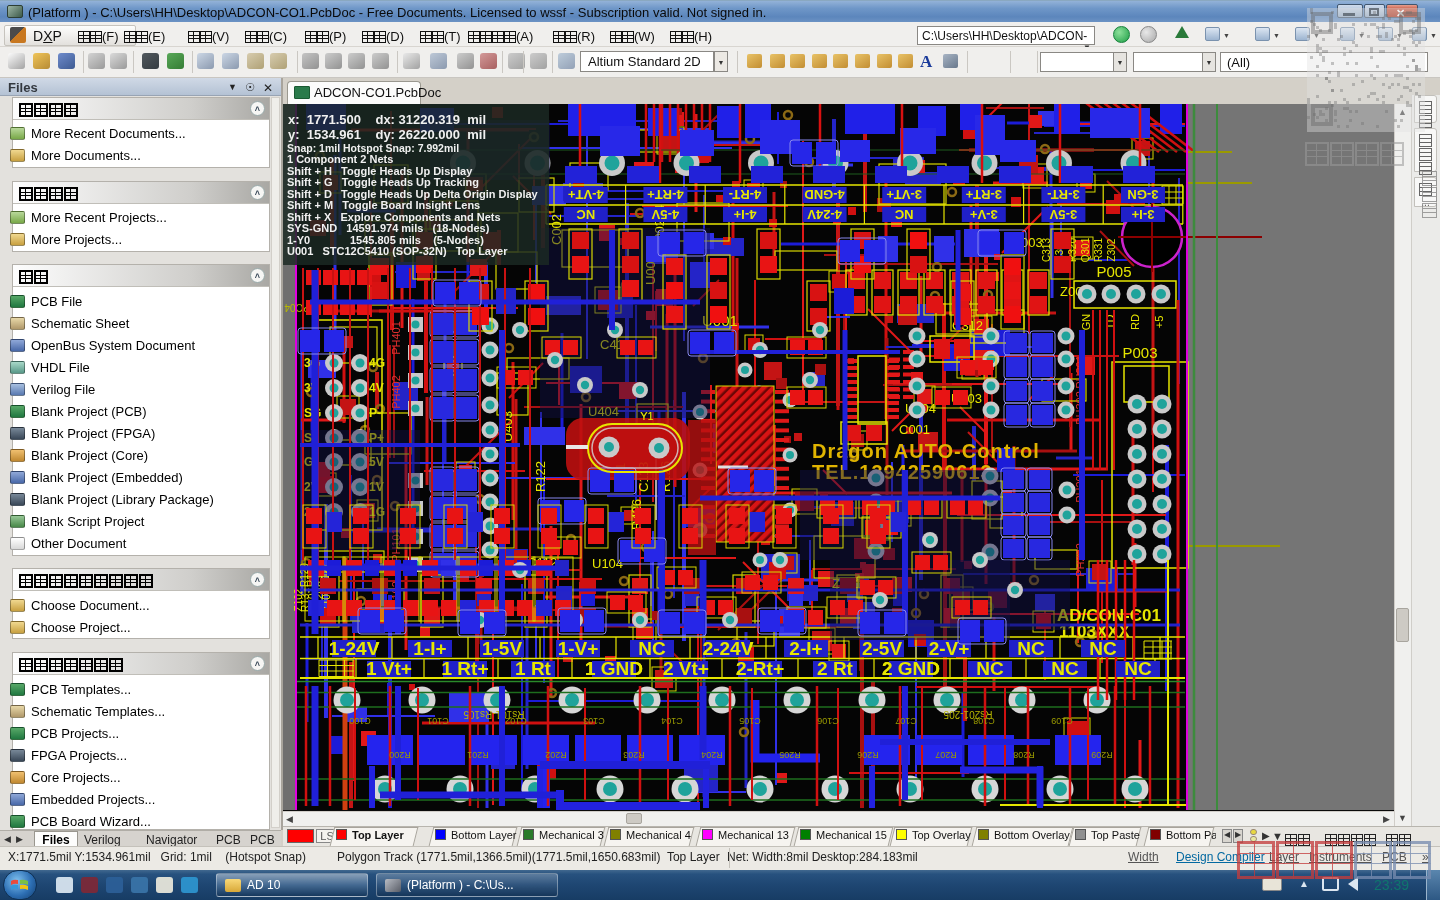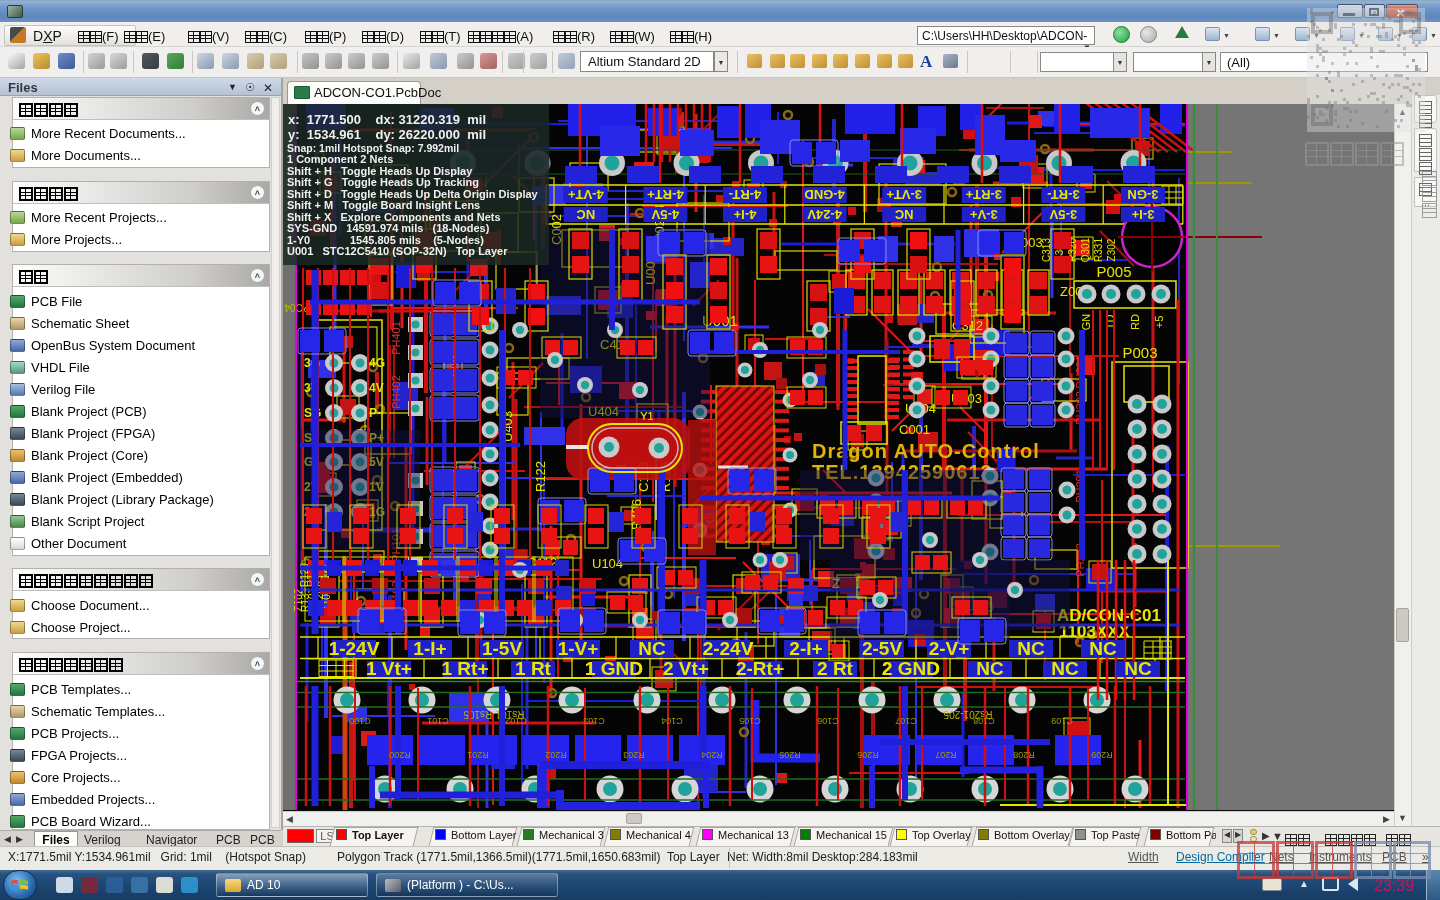--- a/index.html
+++ b/index.html
@@ -33,20 +33,21 @@
  background:linear-gradient(180deg,rgba(255,255,255,0.25),rgba(255,255,255,0.08) 50%,rgba(0,0,0,0.12));
  color:#fff;font-size:12px;padding:4px 8px 0 30px;white-space:nowrap;overflow:hidden}
 #rstrip{position:absolute;left:1411px;top:95px;width:29px;height:735px;background:#ebebe9;border-left:1px solid #d0cec9}
 .rtab{position:absolute;left:3px;width:23px;background:#f8f8f7;border:1px solid #c2c0bb;border-radius:0 3px 3px 0;padding:4px 0}
 .sb{position:absolute;background:#f0f0ee}
 .sbthumb{position:absolute;background:#cdcac4;border:1px solid #a8a59e;border-radius:2px}
 .arr{position:absolute;font-size:9px;color:#444;text-align:center}
 </style></head><body>
 <div id="titlebar">
     <div class="abs" style="left:7px;top:4px;width:16px;height:13px;background:linear-gradient(135deg,#9db6a6,#3c5948);border-radius:2px;border:1px solid #2c3e34"></div>
+    <div class="t">(Platform ) - C:\Users\HH\Desktop\ADCON-CO1.PcbDoc - Free Documents. Licensed to wssf - Subscription valid. Not signed in.</div>
     <div class="winbtn" style="left:1337px;width:26px"></div>
     <div class="winbtn" style="left:1364px;width:21px"></div>
     <div class="winbtn" style="left:1386px;width:32px;background:linear-gradient(180deg,#e8a090,#c4523c 40%,#a83420)"></div>
     <div class="abs" style="left:1343px;top:12px;width:12px;height:3px;background:#1c2c3e"></div>
     <div class="abs" style="left:1369px;top:7px;width:10px;height:8px;border:2px solid #1c2c3e"></div>
     <div class="abs" style="left:1396px;top:6px;color:#fff;font-size:11px;font-weight:bold">✕</div>
   </div>
 <div id="menubar"></div>
 <div class="abs" style="left:4px;top:25px;width:132px;height:21px;background:linear-gradient(180deg,#fdfdfc,#e3e1dd);border:1px solid #c6c3bd;border-radius:2px"></div>
 <div class="abs" style="left:10px;top:27px;width:16px;height:16px;background:linear-gradient(135deg,#4a4a4a 45%,#c87820 45%);border-radius:2px"></div>
@@ -2003,21 +2004,21 @@
 <div class="abs" style="left:1285px;top:830px"><i style="display:inline-block;width:12px;height:12px;border:1px solid #222;box-sizing:border-box;margin-right:1px;vertical-align:middle;background:linear-gradient(180deg,transparent 3px,#222 3px,#222 4px,transparent 4px,transparent 6px,#222 6px,#222 7px,transparent 7px),linear-gradient(90deg,transparent 4px,#222 4px,#222 5px,transparent 5px);"></i><i style="display:inline-block;width:12px;height:12px;border:1px solid #222;box-sizing:border-box;margin-right:1px;vertical-align:middle;background:linear-gradient(180deg,transparent 3px,#222 3px,#222 4px,transparent 4px,transparent 6px,#222 6px,#222 7px,transparent 7px),linear-gradient(90deg,transparent 4px,#222 4px,#222 5px,transparent 5px);"></i></div>
 <div class="abs" style="left:1325px;top:830px"><i style="display:inline-block;width:12px;height:12px;border:1px solid #222;box-sizing:border-box;margin-right:1px;vertical-align:middle;background:linear-gradient(180deg,transparent 3px,#222 3px,#222 4px,transparent 4px,transparent 6px,#222 6px,#222 7px,transparent 7px),linear-gradient(90deg,transparent 4px,#222 4px,#222 5px,transparent 5px);"></i><i style="display:inline-block;width:12px;height:12px;border:1px solid #222;box-sizing:border-box;margin-right:1px;vertical-align:middle;background:linear-gradient(180deg,transparent 3px,#222 3px,#222 4px,transparent 4px,transparent 6px,#222 6px,#222 7px,transparent 7px),linear-gradient(90deg,transparent 4px,#222 4px,#222 5px,transparent 5px);"></i><i style="display:inline-block;width:12px;height:12px;border:1px solid #222;box-sizing:border-box;margin-right:1px;vertical-align:middle;background:linear-gradient(180deg,transparent 3px,#222 3px,#222 4px,transparent 4px,transparent 6px,#222 6px,#222 7px,transparent 7px),linear-gradient(90deg,transparent 4px,#222 4px,#222 5px,transparent 5px);"></i><i style="display:inline-block;width:12px;height:12px;border:1px solid #222;box-sizing:border-box;margin-right:1px;vertical-align:middle;background:linear-gradient(180deg,transparent 3px,#222 3px,#222 4px,transparent 4px,transparent 6px,#222 6px,#222 7px,transparent 7px),linear-gradient(90deg,transparent 4px,#222 4px,#222 5px,transparent 5px);"></i></div>
 <div class="abs" style="left:1386px;top:830px"><i style="display:inline-block;width:12px;height:12px;border:1px solid #222;box-sizing:border-box;margin-right:1px;vertical-align:middle;background:linear-gradient(180deg,transparent 3px,#222 3px,#222 4px,transparent 4px,transparent 6px,#222 6px,#222 7px,transparent 7px),linear-gradient(90deg,transparent 4px,#222 4px,#222 5px,transparent 5px);"></i><i style="display:inline-block;width:12px;height:12px;border:1px solid #222;box-sizing:border-box;margin-right:1px;vertical-align:middle;background:linear-gradient(180deg,transparent 3px,#222 3px,#222 4px,transparent 4px,transparent 6px,#222 6px,#222 7px,transparent 7px),linear-gradient(90deg,transparent 4px,#222 4px,#222 5px,transparent 5px);"></i></div>
 <div id="statusbar"></div>
 <div class="abs" style="left:8px;top:850px;font-size:12px;color:#222">X:1771.5mil Y:1534.961mil&nbsp;&nbsp;&nbsp;Grid: 1mil&nbsp;&nbsp;&nbsp;&nbsp;(Hotspot Snap)</div>
 <div class="abs" style="left:337px;top:850px;font-size:12px;color:#222">Polygon Track (1771.5mil,1366.5mil)(1771.5mil,1650.683mil)&nbsp; Top Layer</div>
 <div class="abs" style="left:727px;top:850px;font-size:12px;color:#222">Net: Width:8mil Desktop:284.183mil</div>
 <div class="abs" style="left:729px;top:848px;width:1px;height:20px;background:#c4c1ba"></div>
 <div class="abs" style="left:1128px;top:850px;font-size:12px;color:#555;text-decoration:underline">Width</div>
 <div class="abs" style="left:1176px;top:850px;font-size:12px;color:#0369a1;text-decoration:underline">Design Compiler</div>
-<div class="abs" style="left:1269px;top:850px;font-size:12px;color:#555;text-decoration:underline">Nets</div>
+<div class="abs" style="left:1269px;top:850px;font-size:12px;color:#555;text-decoration:underline">Layer</div>
 <div class="abs" style="left:1309px;top:850px;font-size:12px;color:#555;text-decoration:underline">Instruments</div>
 <div class="abs" style="left:1382px;top:850px;font-size:12px;color:#555;text-decoration:underline">PCB</div>
 <div class="abs" style="left:1422px;top:850px;font-size:12px;color:#555;text-decoration:underline">»</div>
 <div id="taskbar"></div>
 <div class="abs" style="left:3px;top:870px;width:34px;height:30px;border-radius:17px;background:radial-gradient(circle at 40% 35%,#7ec0ef 0%,#2d6fb4 55%,#123d6e 100%);border:1px solid #0e2f52"></div>
 <svg class="abs" style="left:10px;top:876px" width="19" height="18" viewBox="0 0 19 18">
 <path d="M1,5 Q4,3 8,4 L8,8 Q4,7 1,9 Z" fill="#e84c3d"></path>
     <path d="M10,4 Q14,3 18,5 L18,9 Q14,7 10,8 Z" fill="#7ac143"></path>
 <path d="M1,10 Q4,8 8,9 L8,13 Q4,12 1,14 Z" fill="#3498db"></path>
     <path d="M10,9 Q14,8 18,10 L18,14 Q14,12 10,13 Z" fill="#f1c40f"></path>
@@ -2027,21 +2028,21 @@
 <div class="abs" style="left:106px;top:877px;width:17px;height:16px;background:#2d5f98;border-radius:3px;opacity:0.92"></div>
 <div class="abs" style="left:131px;top:877px;width:17px;height:16px;background:#3a74a8;border-radius:3px;opacity:0.92"></div>
 <div class="abs" style="left:156px;top:877px;width:17px;height:16px;background:#ece9dc;border-radius:3px;opacity:0.92"></div>
 <div class="abs" style="left:181px;top:877px;width:17px;height:16px;background:#2e96d0;border-radius:3px;opacity:0.92"></div>
 <div class="tbtn" style="left:216px;width:152px;background:linear-gradient(180deg,rgba(255,255,255,0.45),rgba(180,210,240,0.25) 50%,rgba(0,0,0,0.1))"><span class="abs" style="left:8px;top:5px;width:16px;height:13px;background:linear-gradient(180deg,#f8d878,#d8a838);border-radius:2px"></span>AD 10</div>
 <div class="tbtn" style="left:376px;width:182px"><span class="abs" style="left:8px;top:5px;width:16px;height:13px;background:linear-gradient(135deg,#b8bcc4,#585c66);border-radius:2px"></span>(Platform ) - C:\Us...</div>
 <div class="abs" style="left:1262px;top:878px;width:20px;height:13px;background:#e8e4d8;border-radius:2px;border:1px solid #888"></div>
 <div class="abs" style="left:1299px;top:878px;font-size:10px;color:#dce6f0">▲</div>
 <div class="abs" style="left:1322px;top:877px;width:17px;height:14px;border:2px solid #dce6f0;border-radius:2px"></div>
 <div class="abs" style="left:1348px;top:877px;width:0;height:0;border-top:7px solid transparent;border-bottom:7px solid transparent;border-right:10px solid #dce6f0"></div>
-<div class="abs" style="left:1374px;top:877px;font-size:16px;color:#be185d">23:39</div>
+<div class="abs" style="left:1374px;top:877px;font-size:14px;color:#0f766e">23:39</div>
 <div class="abs" style="left:1426px;top:870px;width:14px;height:30px;background:linear-gradient(180deg,#5a86ae,#2d5884);border-left:1px solid #9ab4cc"></div>
 <div class="abs" style="left:1307px;top:8px;width:118px;height:124px;background:rgba(225,225,225,0.4)">
     <div class="abs" style="left:60px;top:27px;width:3px;height:3px;background:rgba(110,110,110,0.38)"></div>
     <div class="abs" style="left:75px;top:9px;width:3px;height:3px;background:rgba(110,110,110,0.38)"></div>
     <div class="abs" style="left:12px;top:102px;width:3px;height:3px;background:rgba(110,110,110,0.38)"></div>
     <div class="abs" style="left:18px;top:69px;width:3px;height:3px;background:rgba(110,110,110,0.38)"></div>
     <div class="abs" style="left:111px;top:9px;width:3px;height:3px;background:rgba(110,110,110,0.38)"></div>
     <div class="abs" style="left:96px;top:39px;width:3px;height:3px;background:rgba(110,110,110,0.38)"></div>
     <div class="abs" style="left:6px;top:15px;width:3px;height:3px;background:rgba(110,110,110,0.38)"></div>
     <div class="abs" style="left:81px;top:78px;width:3px;height:3px;background:rgba(110,110,110,0.38)"></div>

